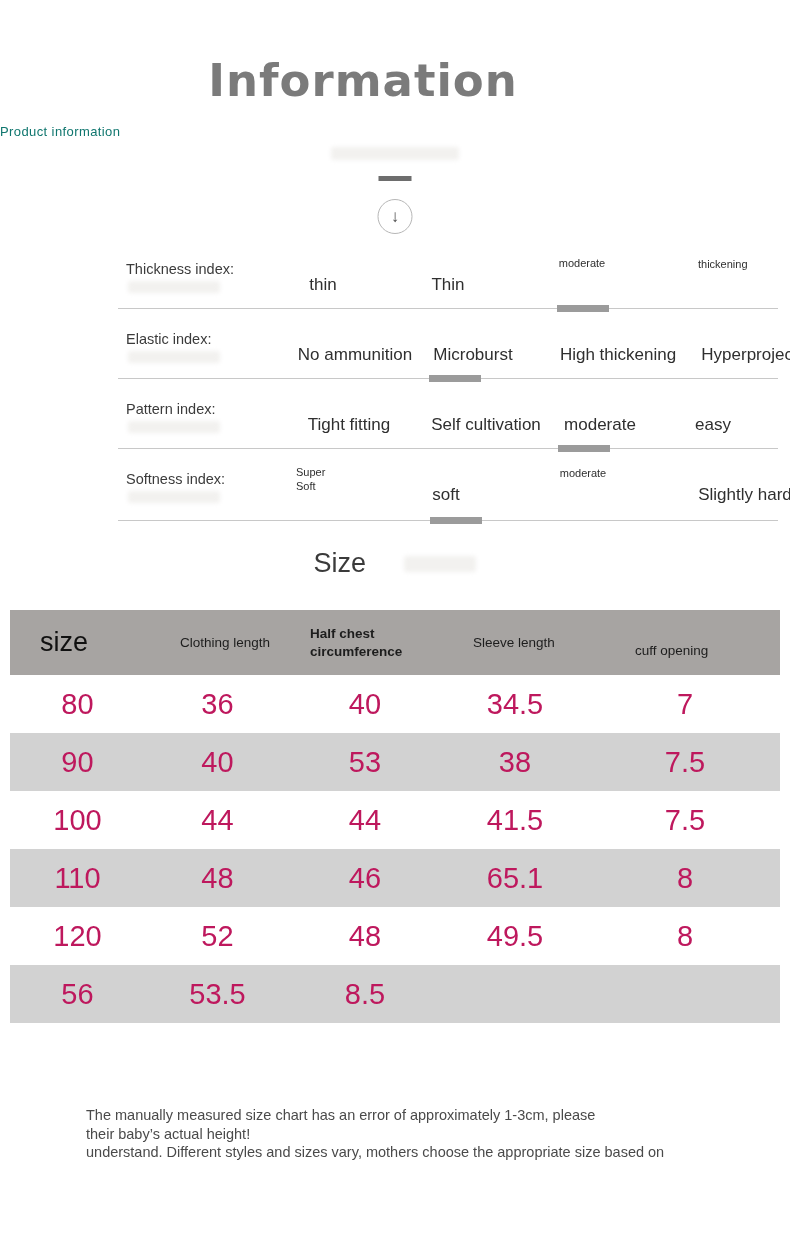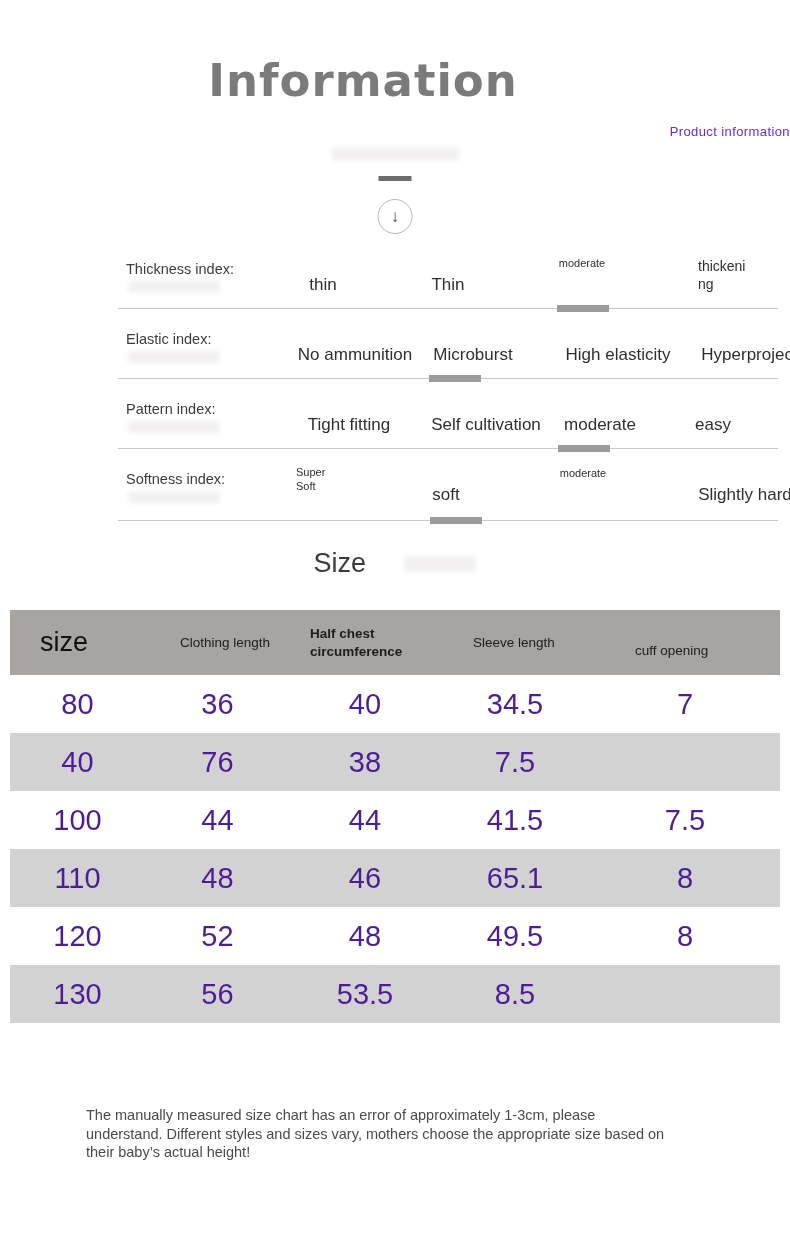--- a/index.html
+++ b/index.html
@@ -7,22 +7,22 @@
     width:790px;height:1238px;background:#ffffff;position:relative;overflow:hidden;
     font-family:"Liberation Sans",sans-serif;color:#333;
   }
   
   .title{
     position:absolute;top:54px;left:0;width:726px;text-align:center;
     font-family:"DejaVu Sans",sans-serif;font-weight:bold;font-size:45px;
     color:#7b7b7b;letter-spacing:1px;
   }
   .subtitle{
-    position:absolute;top:124px;left:0;width:790px;text-align:right;
-    font-size:13px;color:#6d28d9;letter-spacing:.4px;
+    position:absolute;top:124px;left:0;width:790px;text-align:left;
+    font-size:13px;color:#0f766e;letter-spacing:.4px;
   }
   .ghost{background:#f2f1ef;filter:blur(2px);border-radius:3px;position:absolute;}
   .ghost-subtitle{top:147px;left:50%;transform:translateX(-50%);width:128px;height:13px;}
   .divider-bar{
     position:absolute;top:176px;left:50%;transform:translateX(-50%);
     width:33px;height:5px;background:#6d6d6d;
   }
   .scroll-circle{
     position:absolute;top:199px;left:50%;transform:translateX(-50%);
     width:33px;height:33px;border:1px solid #b7b7b7;border-radius:50%;
@@ -33,21 +33,21 @@
   
   .indices{position:absolute;top:239px;left:0;width:790px;margin-left:48px;}
   .index-row{position:relative;height:70px;}
   .index-row.tall{height:72px;}
   .rule{position:absolute;left:70px;width:660px;bottom:0;height:1px;background:#c8c8c8;}
   .index-label{position:absolute;left:78px;top:22px;font-size:14.5px;color:#3b3b3b;}
   .label-ghost{left:80px;top:42px;width:92px;height:12px;}
   .opt{position:absolute;top:36px;transform:translateX(-50%);font-size:17px;color:#2f2f2f;white-space:nowrap;}
   .opt.small{font-size:11px;top:18px;transform:translateX(-50%);}
   .opt.narrow{font-size:11px;top:16px;transform:none;white-space:normal;width:50px;line-height:1.3;text-align:left;}
-  .opt.breakall{font-size:14px;top:18px;transform:none;white-space:normal;width:52px;line-height:1.3;text-align:left;word-break:break-all;}
+  .opt.breakall{font-size:11px;top:18px;transform:none;white-space:normal;width:52px;line-height:1.3;text-align:left;word-break:break-all;}
   .sel-bar{position:absolute;bottom:-3px;width:52px;height:7px;background:#9b9b9b;transform:translateX(-50%);z-index:2;}
   
   .r1 .o1{left:275px}.r1 .o2{left:400px}.r1 .o3{left:534px}.r1 .o4{left:650px}.r1 .sel-bar{left:535px}
   .r2 .o1{left:307px}.r2 .o2{left:425px}.r2 .o3{left:570px}.r2 .o4{left:710px}.r2 .sel-bar{left:407px}
   .r3 .o1{left:301px}.r3 .o2{left:438px}.r3 .o3{left:552px}.r3 .o4{left:665px}.r3 .sel-bar{left:536px}
   .r4 .o1{left:248px}.r4 .o2{left:398px}.r4 .o3{left:535px}.r4 .o4{left:697px}.r4 .sel-bar{left:408px}
 
   
   .size-title-wrap{position:absolute;top:548px;left:0;width:790px;text-align:center;}
   .size-title{font-size:27px;color:#3a3a3a;display:inline-block;vertical-align:middle;}
@@ -55,21 +55,21 @@
 
   .size-table{position:absolute;top:610px;left:10px;width:770px;}
   .thead,.trow{display:grid;grid-template-columns:135px 145px 150px 150px 190px;}
   .thead{background:#a7a4a2;height:65px;align-items:center;}
   .thead .hc{font-size:13.5px;color:#1d1d1d;line-height:1.3;}
   .thead .h1{font-size:27px;color:#101010;padding-left:30px;}
   .thead .h2{padding-left:35px;max-width:95px;}
   .thead .h3{padding-left:20px;max-width:130px;font-weight:bold;}
   .thead .h4{padding-left:33px;max-width:85px;}
   .thead .h5{padding-left:45px;margin-top:16px;}
-  .trow{height:58px;align-items:center;text-align:center;font-size:29px;color:#4c1d95;}
+  .trow{height:58px;align-items:center;text-align:center;font-size:29px;color:#be185d;}
   .trow.alt{background:#d2d2d2;}
 
   
   .footnote{
     position:absolute;top:1106px;left:86px;width:660px;
     font-size:14.5px;color:#4a4a4a;line-height:1.28;
   }
 </style>
 </head>
 <body>
@@ -93,21 +93,21 @@
     <span class="opt breakall o4">thickening</span>
     <div class="rule"></div>
     <div class="sel-bar"></div>
   </div>
 
   <div class="index-row r2">
     <span class="index-label">Elastic index:</span>
     <div class="ghost label-ghost"></div>
     <span class="opt o1">No ammunition</span>
     <span class="opt o2">Microburst</span>
-    <span class="opt o3">High elasticity</span>
+    <span class="opt o3">High thickening</span>
     <span class="opt o4">Hyperprojectile</span>
     <div class="rule"></div>
     <div class="sel-bar"></div>
   </div>
 
   <div class="index-row r3">
     <span class="index-label">Pattern index:</span>
     <div class="ghost label-ghost"></div>
     <span class="opt o1">Tight fitting</span>
     <span class="opt o2">Self cultivation</span>
@@ -145,22 +145,23 @@
   </div>
 
   <div class="trow">
     <div>80</div>
     <div>36</div>
     <div>40</div>
     <div>34.5</div>
     <div>7</div>
   </div>
   <div class="trow alt">
+    <div>90</div>
     <div>40</div>
-    <div>76</div>
+    <div>53</div>
     <div>38</div>
     <div>7.5</div>
   </div>
   <div class="trow">
     <div>100</div>
     <div>44</div>
     <div>44</div>
     <div>41.5</div>
     <div>7.5</div>
   </div>
@@ -172,24 +173,23 @@
     <div>8</div>
   </div>
   <div class="trow">
     <div>120</div>
     <div>52</div>
     <div>48</div>
     <div>49.5</div>
     <div>8</div>
   </div>
   <div class="trow alt">
-    <div>130</div>
     <div>56</div>
     <div>53.5</div>
     <div>8.5</div>
   </div>
 </div>
 
 <div class="footnote">
   <div>The manually measured size chart has an error of approximately 1-3cm, please</div>
+  <div>their baby’s actual height!</div>
   <div>understand. Different styles and sizes vary, mothers choose the appropriate size based on</div>
-  <div>their baby’s actual height!</div>
 </div>
 
 </body></html>

